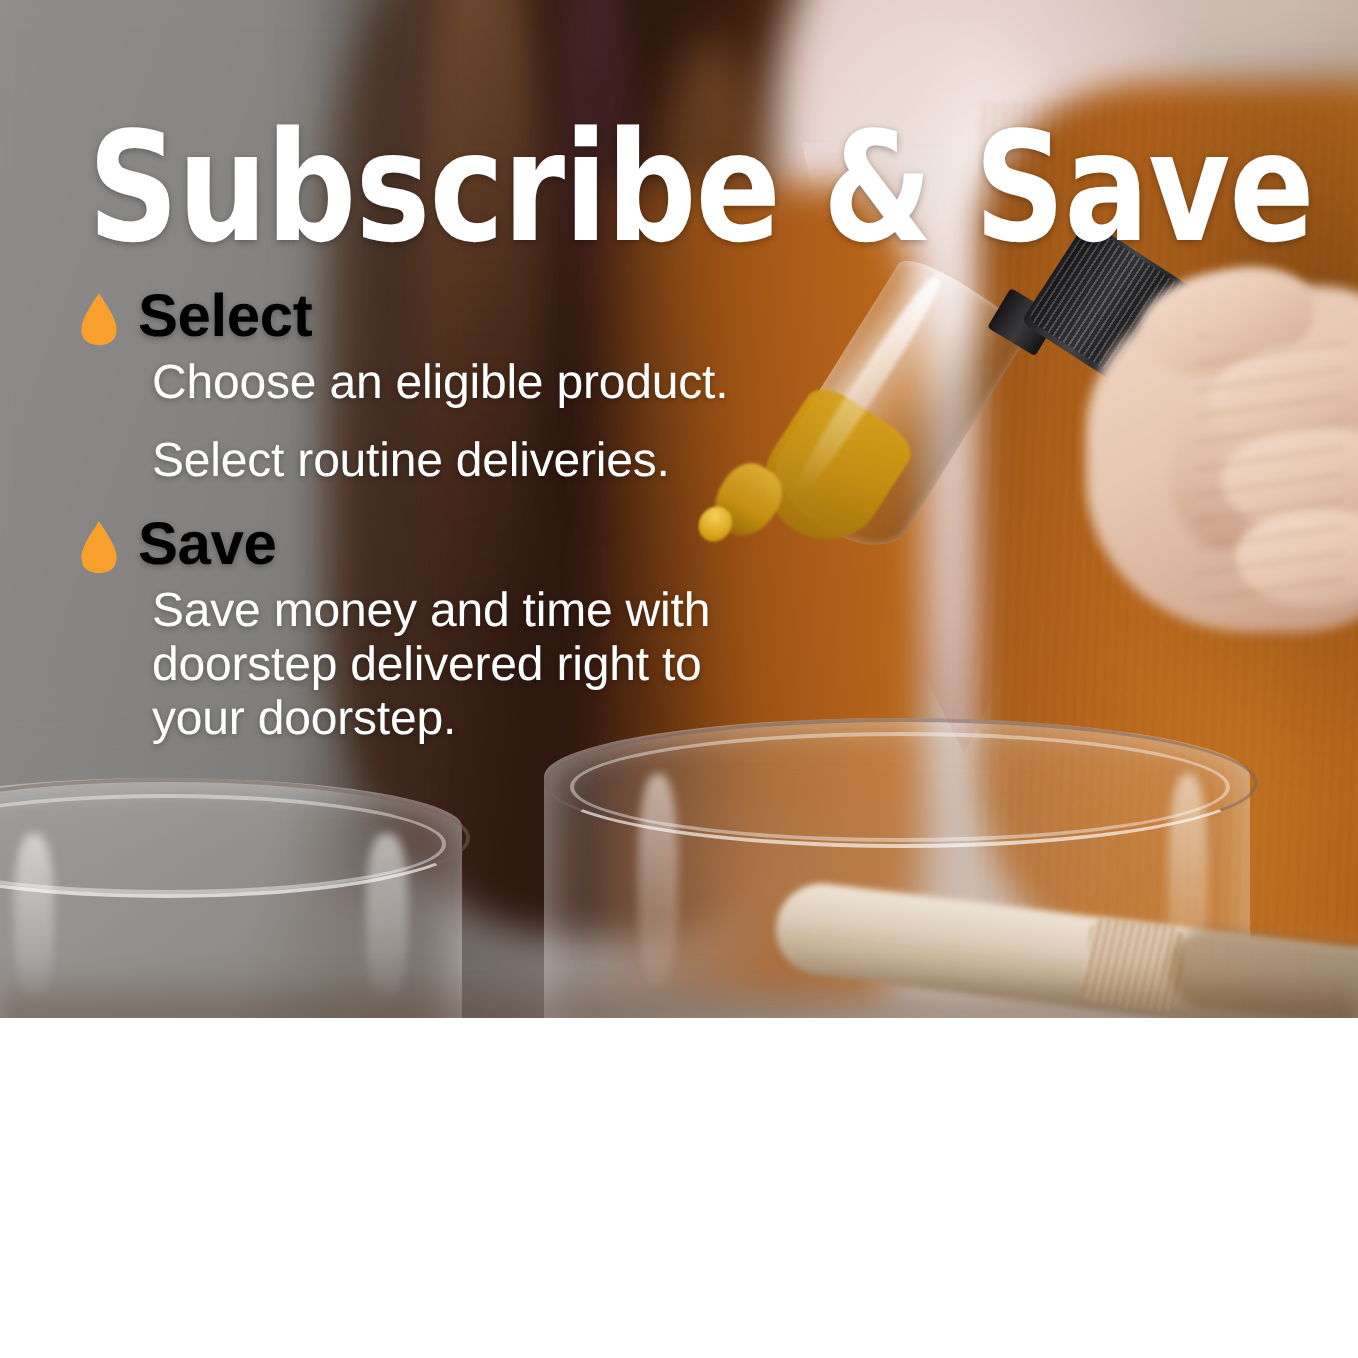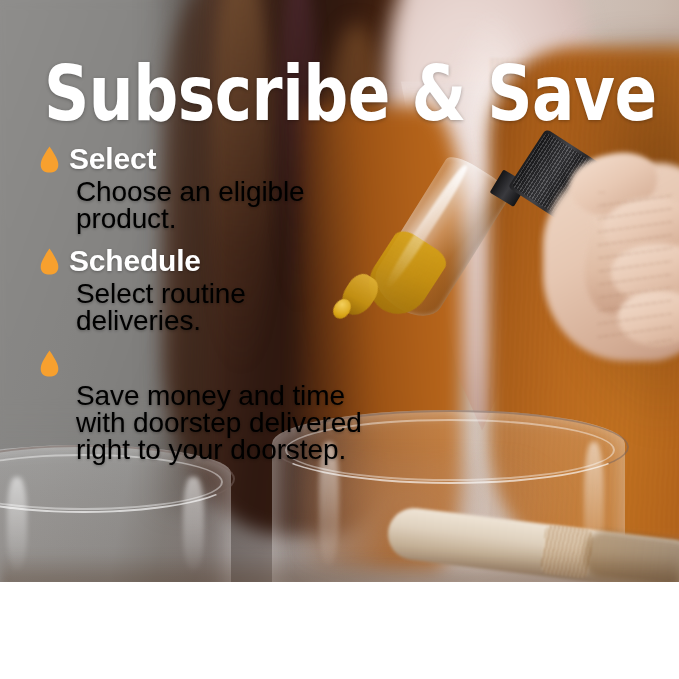--- a/index.html
+++ b/index.html
@@ -8,21 +8,21 @@
     padding: 0;
     background: #ffffff;
   }
   body {
     font-family: "Liberation Sans", sans-serif;
   }
 
   .canvas {
     position: relative;
     width: 679px;
-    height: 582px;
+    height: 509px;
     overflow: hidden;
     background: #7f7e7e;
   }
 
   
   .photo {
     position: absolute;
     inset: 0;
     overflow: hidden;
   }
@@ -516,35 +516,35 @@
     gap: 10px;
     height: 34px;
   }
   .drop-icon {
     flex: 0 0 auto;
     width: 19px;
     height: 27px;
     display: block;
   }
   .benefit-title {
-    color: #ffffff;
+    color: #000000;
     font-family: "Liberation Sans", sans-serif;
     font-weight: 700;
     font-size: 30px;
     line-height: 32px;
     letter-spacing: -0.2px;
     text-shadow: 0 1px 3px rgba(0,0,0,.30);
     white-space: nowrap;
   }
   .benefit-desc {
     margin: 2px 0 0 36px;
-    color: #000000;
+    color: #ffffff;
     font-family: "Liberation Sans", sans-serif;
     font-weight: 400;
-    font-size: 28px;
+    font-size: 24px;
     line-height: 27px;
     letter-spacing: -0.1px;
     text-shadow: 0 1px 3px rgba(0,0,0,.30);
     max-width: 300px;
   }
 </style>
 </head>
 <body>
 
 <div class="canvas">
@@ -616,33 +616,28 @@
         <div class="benefit-head">
           <svg class="drop-icon" viewBox="0 0 19 27" aria-hidden="true">
             <path d="M9.5 0.6 C9.5 0.6 2.0 11.2 1.0 16.2 C-0.6 24.0 4.6 26.6 9.5 26.6 C14.4 26.6 19.6 24.0 18.0 16.2 C17.0 11.2 9.5 0.6 9.5 0.6 Z" fill="#F7A02E"></path>
           </svg>
           <div class="benefit-title">Select</div>
         </div>
         <div class="benefit-desc">Choose an eligible product.</div>
       </div>
 
       <div class="benefit">
-        <div class="benefit-head">
-          <svg class="drop-icon" viewBox="0 0 19 27" aria-hidden="true">
-            <path d="M9.5 0.6 C9.5 0.6 2.0 11.2 1.0 16.2 C-0.6 24.0 4.6 26.6 9.5 26.6 C14.4 26.6 19.6 24.0 18.0 16.2 C17.0 11.2 9.5 0.6 9.5 0.6 Z" fill="#F7A02E"></path>
-          </svg>
-          <div class="benefit-title">Schedule</div>
-        </div>
         <div class="benefit-desc">Select routine deliveries.</div>
       </div>
 
       <div class="benefit">
         <div class="benefit-head">
           <svg class="drop-icon" viewBox="0 0 19 27" aria-hidden="true">
             <path d="M9.5 0.6 C9.5 0.6 2.0 11.2 1.0 16.2 C-0.6 24.0 4.6 26.6 9.5 26.6 C14.4 26.6 19.6 24.0 18.0 16.2 C17.0 11.2 9.5 0.6 9.5 0.6 Z" fill="#F7A02E"></path>
           </svg>
+          <div class="benefit-title">Save</div>
         </div>
         <div class="benefit-desc">Save money and time with doorstep delivered right to your doorstep.</div>
       </div>
 
     </div>
   </div>
 </div>
 
 </body></html>

